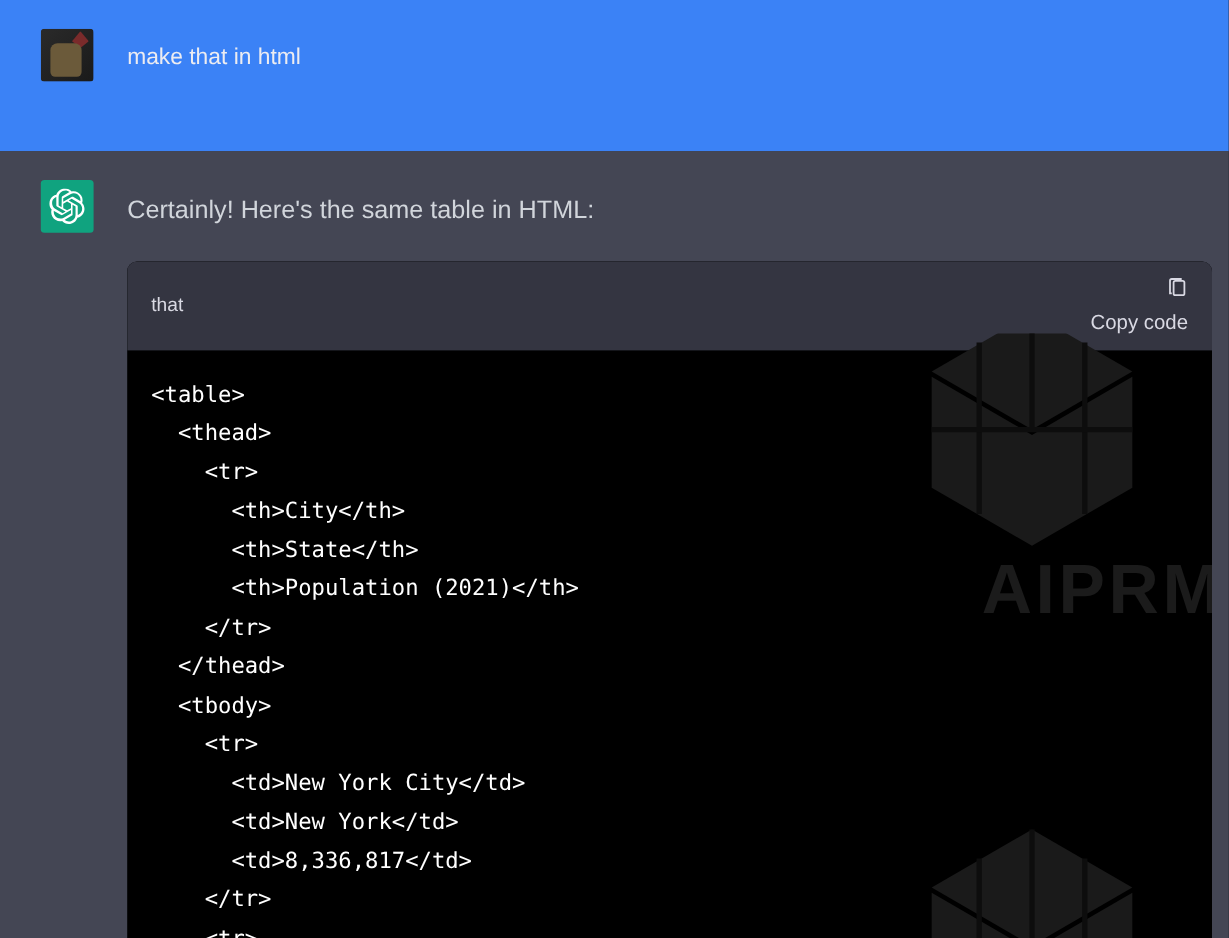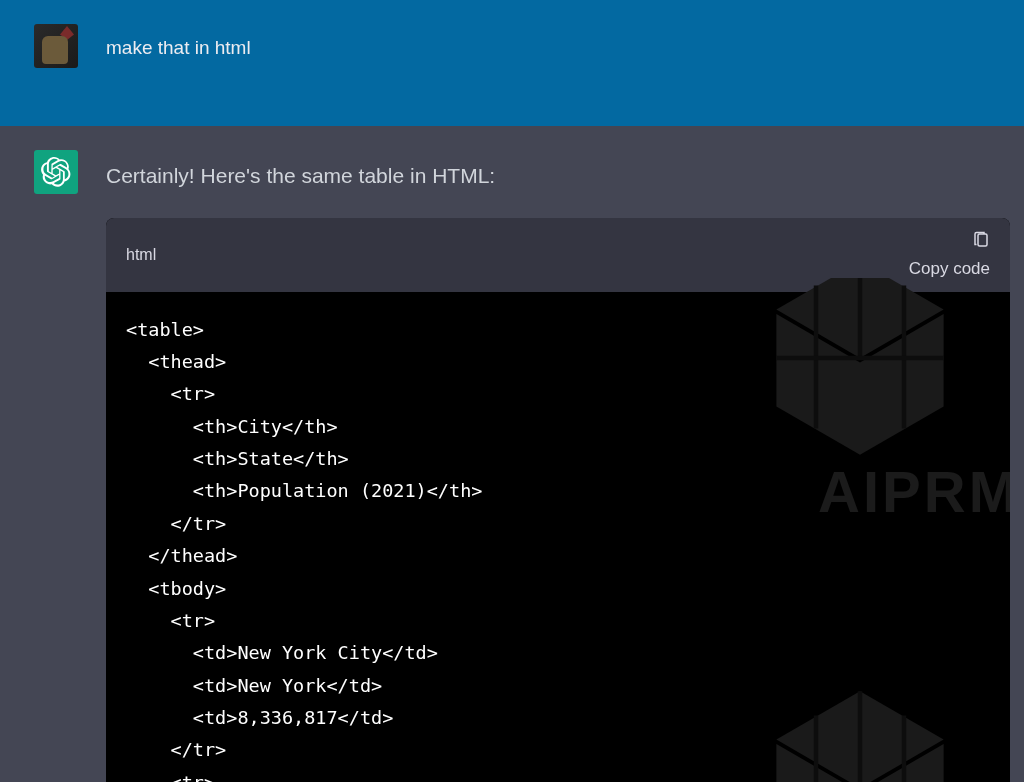--- a/index.html
+++ b/index.html
@@ -5,21 +5,21 @@
     * { margin: 0; padding: 0; box-sizing: border-box; }
     body {
       background: #343541;
       font-family: -apple-system, BlinkMacSystemFont, "Segoe UI", Helvetica, Arial, sans-serif;
       width: 1024px;
       height: 782px;
       overflow: hidden;
       position: relative;
     }
     .user-message {
-      background: #0369a1;
+      background: #3b82f6;
       padding: 24px 0 58px 0;
       display: flex;
       align-items: flex-start;
       gap: 28px;
     }
     .assistant-message {
       background: #444654;
       padding: 24px 0 0 0;
       display: flex;
       align-items: flex-start;
@@ -177,21 +177,21 @@
   <div class="avatar assistant-avatar">
     <svg viewBox="0 0 41 41" fill="none">
       <path d="M37.5 16.5c.9-2.7.6-5.7-.9-8.1-2.2-3.9-6.7-5.9-11-5-1.9-2.2-4.7-3.4-7.6-3.4-4.5 0-8.5 2.9-9.9 7.2-2.8.6-5.2 2.3-6.6 4.8-2.3 3.9-1.7 8.8 1.3 12.1-.9 2.7-.6 5.7.9 8.1 2.2 3.9 6.7 5.9 11 5 1.9 2.2 4.7 3.4 7.6 3.4 4.5 0 8.5-2.9 9.9-7.2 2.8-.6 5.2-2.3 6.6-4.8 2.3-3.9 1.7-8.8-1.3-12.1zM22.5 37.6c-1.8 0-3.5-.6-4.9-1.8l.2-.1 8.1-4.7c.4-.2.7-.7.7-1.1v-11.4l3.4 2v9.4c0 4.3-3.3 7.7-7.5 7.7zm-16.3-7c-.9-1.5-1.2-3.4-.9-5.1l.2.1 8.1 4.7c.4.2.9.2 1.3 0l9.9-5.7v4l-8.2 4.7c-3.7 2.1-8.3.9-10.4-2.7zm-2.1-17.6c.9-1.5 2.3-2.7 4-3.3v9.7c0 .5.3.9.7 1.1l9.9 5.7-3.4 2-8.1-4.7c-3.7-2.1-4.9-6.8-3.1-10.5zm28 6.5l-9.9-5.7 3.4-2 8.1 4.7c3.7 2.1 4.9 6.8 2.8 10.5-.9 1.5-2.3 2.7-4 3.3v-9.7c0-.4-.2-.9-.4-1.1zm3.4-5.1l-.2-.1-8.1-4.7c-.4-.2-.9-.2-1.3 0l-9.9 5.7v-4l8.2-4.7c3.7-2.1 8.3-.9 10.4 2.8.9 1.5 1.2 3.3.9 5zm-21.4 7l-3.4-2v-9.4c0-4.3 3.5-7.7 7.7-7.7 1.8 0 3.5.6 4.9 1.8l-.2.1-8.1 4.7c-.4.2-.7.7-.7 1.1l-.2 11.4zm1.9-4l4.4-2.5 4.4 2.5v5.1l-4.4 2.5-4.4-2.5v-5.1z" fill="#fff"></path>
     </svg>
   </div>
   <div class="assistant-body">
     <div class="assistant-text">Certainly! Here's the same table in HTML:</div>
 
     <div class="code-block">
       <div class="code-header">
-        <span class="code-lang">html</span>
+        <span class="code-lang">that</span>
         <button class="copy-btn">
           <svg viewBox="0 0 24 24" fill="none" stroke="currentColor" stroke-width="2">
             <rect x="8" y="4" width="12" height="16" rx="2"></rect>
             <path d="M16 4V2H6a2 2 0 0 0-2 2v14h2"></path>
           </svg>
           <span>Copy code</span>
         </button>
       </div>
 
       <div class="watermark">

